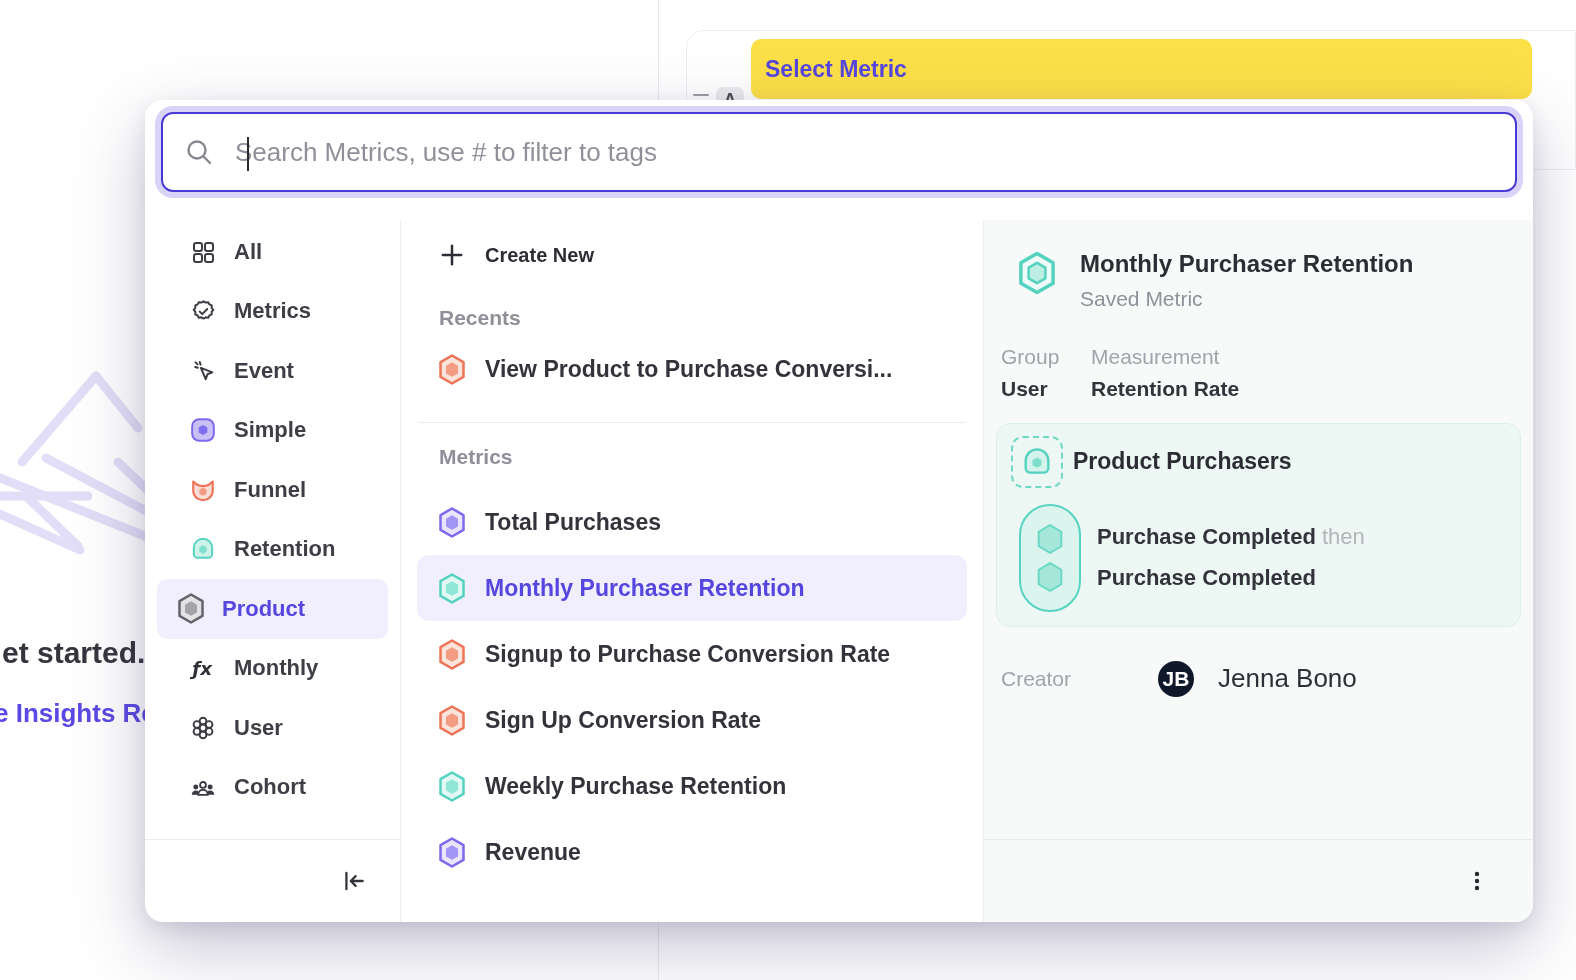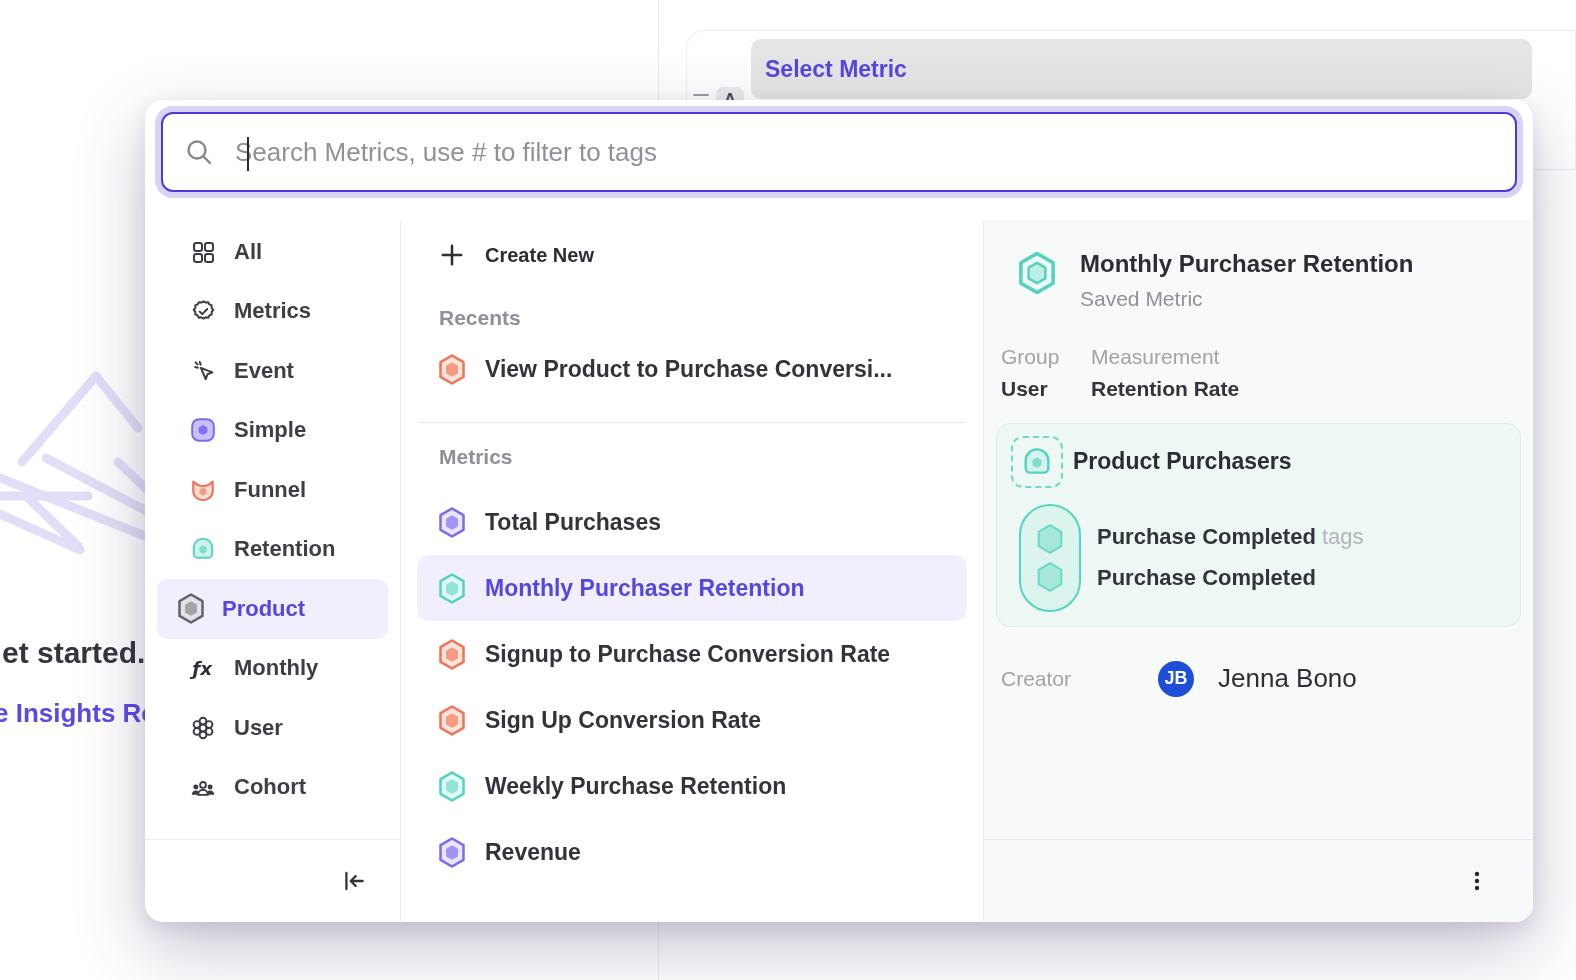--- a/index.html
+++ b/index.html
@@ -12,21 +12,21 @@
   .bg-headline { position:absolute; left:2px; top:636px; font-size:30px; font-weight:800; color:#34353d; white-space:nowrap; }
   .bg-link { position:absolute; left:-6px; top:698px; font-size:26px; font-weight:600; color:#5a49e6; white-space:nowrap; }
 
   
   .topbar-card { position:absolute; left:686px; top:30px; width:890px; height:140px;
     background:#ffffff; border:1px solid #ededf1; border-radius:18px 0 0 0; z-index:1; }
   .drag-handle { position:absolute; left:5px; top:61px; width:18px; height:18px; display:flex; flex-direction:column; justify-content:space-between; padding:2px 1px; }
   .drag-handle span { display:block; height:2.4px; background:#9d9da6; border-radius:2px; }
   .block-badge { position:absolute; left:29px; top:56px; width:28px; height:27px; background:#ebebee; border-radius:7px;
     display:flex; align-items:center; justify-content:center; font-size:18px; font-weight:700; color:#4d4d56; }
-  .metric-pill { position:absolute; left:64px; right:43px; top:8px; height:60px; background:#e5e5e5; border-radius:10px;
+  .metric-pill { position:absolute; left:64px; right:43px; top:8px; height:60px; background:#fde047; border-radius:10px;
     display:flex; align-items:center; padding-left:14px; font-size:23px; font-weight:700; color:#5546e0; }
 
   
   .modal { position:absolute; left:145px; top:100px; width:1388px; height:822px; background:#ffffff;
     border-radius:18px; z-index:2; overflow:hidden;
     box-shadow:0 26px 70px rgba(70,60,110,0.30), 0 6px 18px rgba(70,60,110,0.12); }
 
   
   .search-ring { position:absolute; left:10px; top:6px; width:1368px; height:92px; background:#d9d3f8; border-radius:18px; }
   .search-box { position:absolute; left:6px; top:6px; right:6px; bottom:6px; background:#fff;
@@ -85,21 +85,21 @@
   .dashed-box { position:absolute; left:14px; top:12px; width:52px; height:52px; border:2px dashed #72d9c6; border-radius:12px;
     display:flex; align-items:center; justify-content:center; }
   .def-name { position:absolute; left:76px; top:24px; font-size:23px; font-weight:700; color:#2c2c34; }
   .capsule { position:absolute; left:22px; top:80px; width:62px; height:108px; border:2px solid #57d4c1; border-radius:32px;
     background:#dbf4ee; display:flex; flex-direction:column; align-items:center; justify-content:center; gap:6px; }
   .def-line1 { position:absolute; left:100px; top:100px; font-size:22px; font-weight:700; color:#33333b; }
   .def-line1 .conn { font-weight:400; color:#b4b4bb; }
   .def-line2 { position:absolute; left:100px; top:141px; font-size:22px; font-weight:700; color:#33333b; }
   .creator-row { display:flex; align-items:center; padding:34px 0 0 17px;gap:10px; }
   .creator-label { width:147px; font-size:21px; color:#a2a2ab; }
-  .avatar { width:36px; height:36px; border-radius:50%; background:#1d4ed8; color:#ffffff; font-size:18px; font-weight:700;
+  .avatar { width:36px; height:36px; border-radius:50%; background:#0f172a; color:#ffffff; font-size:21px; font-weight:700;
     display:flex; align-items:center; justify-content:center; }
   .creator-name { margin-left:14px; font-size:26px; color:#2f2f37; }
   .col-detail .panel-footer { border-top:1px solid #e7ecea; justify-content:flex-end; padding-right:38px; }
   .col-cats .panel-footer { justify-content:flex-end; padding-right:28px; }
   .icon-btn { width:36px; height:36px; display:flex; align-items:center; justify-content:center; cursor:pointer; border-radius:8px; }
 </style>
 </head>
 <body>
 
 <svg width="0" height="0" style="position:absolute">
@@ -391,21 +391,21 @@
             <svg width="30" height="32" viewBox="0 0 24 26">
               <use href="#hexO" fill="#a5e8da" stroke="#69d8c5" stroke-width="1.6" stroke-linejoin="round"></use>
               </svg>
             <svg width="30" height="32" viewBox="0 0 24 26">
               <use href="#hexO" fill="#a5e8da" stroke="#69d8c5" stroke-width="1.6" stroke-linejoin="round"></use>
               </svg>
           </div>
 
           <div class="def-line1">
             <span>Purchase Completed</span>
-            <span class="conn">tags</span>
+            <span class="conn">then</span>
           </div>
           <div class="def-line2">Purchase Completed</div>
         </div>
 
         <div class="creator-row">
           <div class="creator-label">Creator</div>
           <div class="avatar">JB</div>
           <div class="creator-name">Jenna Bono</div>
         </div>
 

